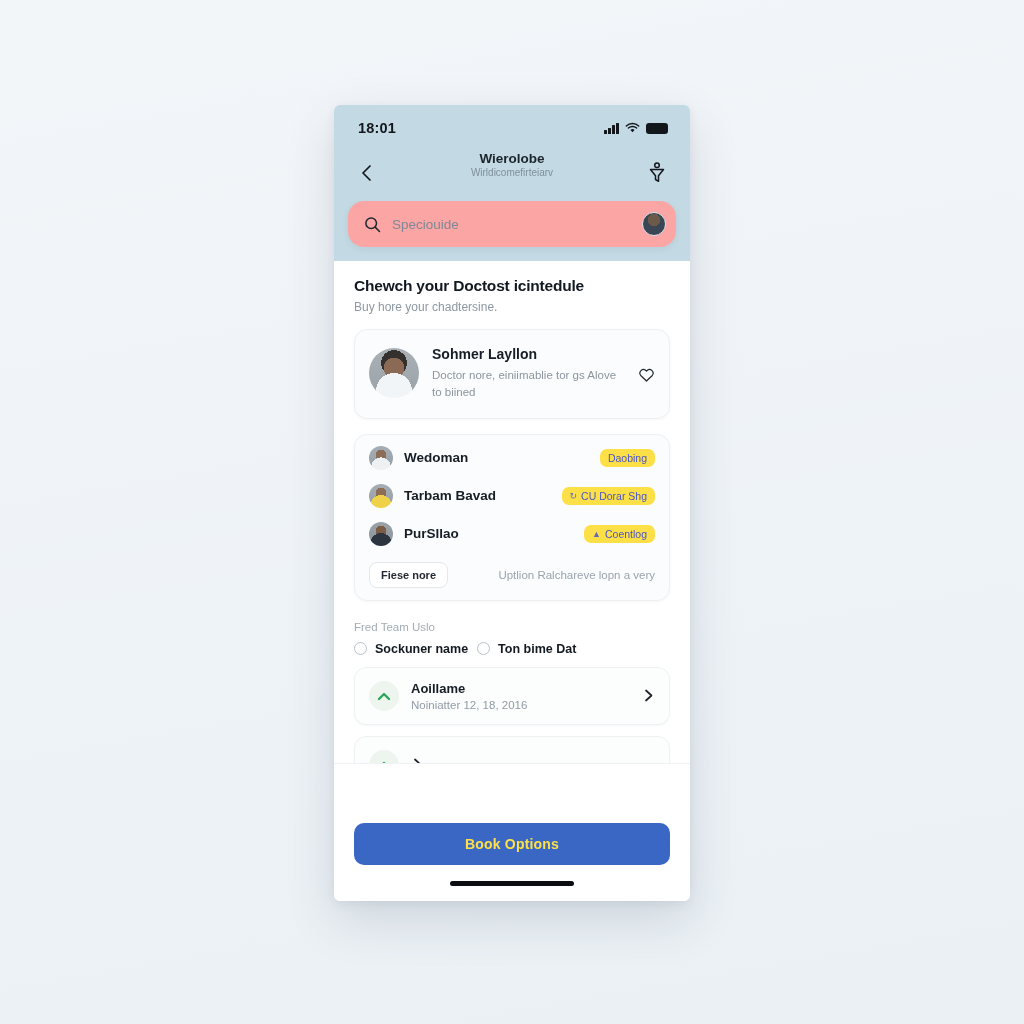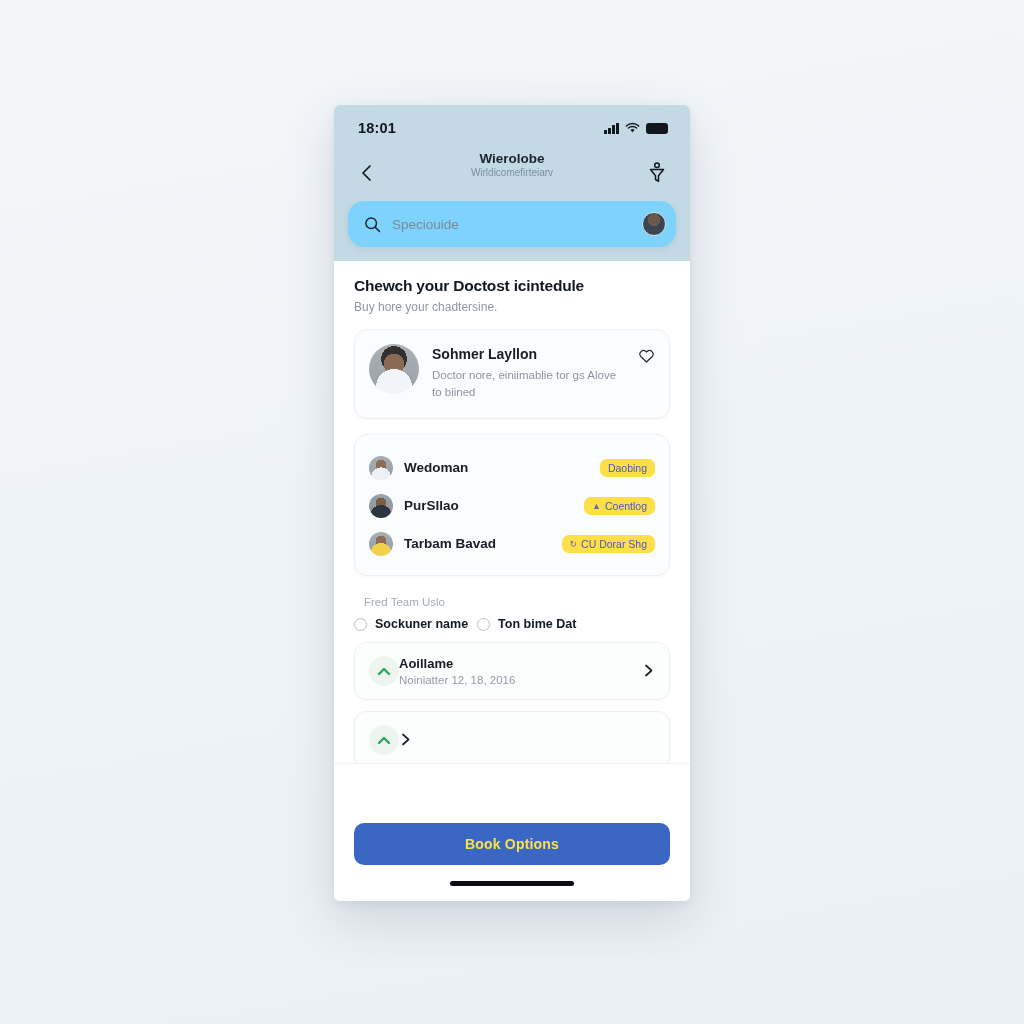--- a/index.html
+++ b/index.html
@@ -58,21 +58,21 @@
     position: absolute; left: 0; right: 0; top: 6px;
     text-align: center; pointer-events: none;
   }
   .nav-title { font-size: 13.5px; font-weight: 600; color: #1c242c; }
   .nav-sub { font-size: 10px; color: #7e8f9b; margin-top: 1px; filter: blur(.28px); }
   .nav-action { width: 22px; height: 24px; cursor: pointer; }
 
   
   .search-zone { background: #c3d9e4; padding: 0 14px 14px; flex: none; }
   .search {
-    background: #7dd3fc; border-radius: 16px; height: 46px;
+    background: #fca5a5; border-radius: 16px; height: 46px;
     display: flex; align-items: center; gap: 11px; padding: 0 10px 0 16px;
     box-shadow: 0 2px 7px rgba(30,50,70,.07);
   }
   .search-input {
     flex: 1; border: none; outline: none; background: transparent;
     font-family: inherit; font-size: 13.5px; color: #4c5662;
   }
   .search-input::placeholder { color: #7d8995; }
   .avatar-sm {
     width: 24px; height: 24px; border-radius: 50%; flex: none;
@@ -90,36 +90,36 @@
 
   .card {
     margin-top: 15px;
     background: #fbfcfd;
     border: 1px solid #edf0f3;
     border-radius: 13px;
     box-shadow: 0 1px 3px rgba(40,60,80,.04);
   }
 
   
-  .doc { display: flex; align-items: flex-start; gap: 13px; padding: 14px 14px 16px; }
+  .doc { display: flex; align-items: center; gap: 13px; padding: 14px 14px 16px; }
   .avatar-lg {
     width: 50px; height: 50px; border-radius: 50%; flex: none;
     background:
       radial-gradient(circle at 50% 86%, #f2f5f8 0 36%, transparent 36%),
       radial-gradient(circle at 50% 40%, #8b6a55 0 26%, transparent 26%),
       radial-gradient(circle at 50% 30%, #33302e 0 30%, transparent 30%),
       linear-gradient(#a9b0b6, #9aa2a8);
   }
   .doc-txt { flex: 1; min-width: 0; padding-top: 2px; }
   .doc-name { font-size: 14px; font-weight: 700; color: #161d25; }
   .doc-desc { font-size: 11.5px; color: #8b959f; margin-top: 5px; line-height: 1.5; filter: blur(.25px); }
   .heart { width: 17px; height: 17px; flex: none; margin-top: 3px; cursor: pointer; }
 
   
-  .rows { padding: 14px 14px 12px; }
+  .rows { padding: 4px 14px 12px; }
   .row { display: flex; align-items: center; gap: 11px; padding: 7px 0; }
   .av-row {
     width: 24px; height: 24px; border-radius: 50%; flex: none;
     background:
       radial-gradient(circle at 50% 88%, #eef1f4 0 40%, transparent 40%),
       radial-gradient(circle at 50% 38%, #8e6d57 0 28%, transparent 28%),
       linear-gradient(#a6aeb5, #969ea5);
   }
   .av-row.f { background:
       radial-gradient(circle at 50% 88%, #f0d24a 0 42%, transparent 42%),
@@ -143,32 +143,32 @@
   }
   .ghost-btn {
     font-size: 11px; font-weight: 700; color: #222a33;
     background: #fff; border: 1px solid #e4e8ec;
     border-radius: 8px; padding: 6px 11px; cursor: pointer;
     font-family: inherit;
   }
   .foot-note { font-size: 11.5px; color: #9aa4ae; filter: blur(.25px); text-align: right; }
 
   
-  .opt-label { font-size: 11.5px; color: #a3acb5; margin-top: 20px; filter: blur(.25px); margin-left: 10px; }
+  .opt-label { font-size: 11.5px; color: #a3acb5; margin-top: 20px; filter: blur(.25px); }
   .radios { display: flex; align-items: center; gap: 9px; margin-top: 9px; }
-  .radio { display: flex; align-items: flex-end; gap: 8px; cursor: pointer; }
+  .radio { display: flex; align-items: flex-start; gap: 8px; cursor: pointer; }
   .dot {
     width: 13px; height: 13px; border-radius: 50%;
     border: 1.4px solid #b9c1c9; background: #fff; flex: none;
   }
   .radio-t { font-size: 12.5px; font-weight: 700; color: #131a22; }
 
   
   .item {
-    margin-top: 11px; display: flex; align-items: center; 
+    margin-top: 11px; display: flex; align-items: center; gap: 12px;
     background: #fcfdfd; border: 1px solid #eef1f4; border-radius: 12px;
     padding: 13px 14px; cursor: pointer;
     box-shadow: 0 1px 2px rgba(40,60,80,.035);
   }
   .icon-circle {
     width: 30px; height: 30px; border-radius: 50%; background: #eef5ef;
     display: flex; align-items: center; justify-content: center; flex: none;
   }
   .item-txt { flex: 1; min-width: 0; }
   .item-t { font-size: 13px; font-weight: 700; color: #151c24; }
@@ -257,37 +257,41 @@
 
           <div class="row">
             <span class="av-row"></span>
             <span class="row-name">Wedoman</span>
             <span class="pill">
               <span>Daobing</span>
             </span>
           </div>
 
           <div class="row">
+            <span class="av-row f"></span>
+            <span class="row-name">Tarbam Bavad</span>
+            <span class="pill">
+              <span class="glyph">↻</span>
+              <span>CU Dorar Shg</span>
+            </span>
+          </div>
+
+          <div class="row">
             <span class="av-row d"></span>
             <span class="row-name">PurSllao</span>
             <span class="pill">
               <span class="glyph">▲</span>
               <span>Coentlog</span>
             </span>
           </div>
 
-          <div class="row">
-            <span class="av-row f"></span>
-            <span class="row-name">Tarbam Bavad</span>
-            <span class="pill">
-              <span class="glyph">↻</span>
-              <span>CU Dorar Shg</span>
-            </span>
-          </div>
-
+          <div class="rowfoot">
+            <button class="ghost-btn">Fiese nore</button>
+            <span class="foot-note">Uptlion Ralchareve lopn a very</span>
+          </div>
         </div>
       </div>
 
       <div class="opt-label">Fred Team Uslo</div>
       <div class="radios">
         <label class="radio">
           <span class="dot"></span>
           <span class="radio-t">Sockuner name</span>
         </label>
         <label class="radio">

